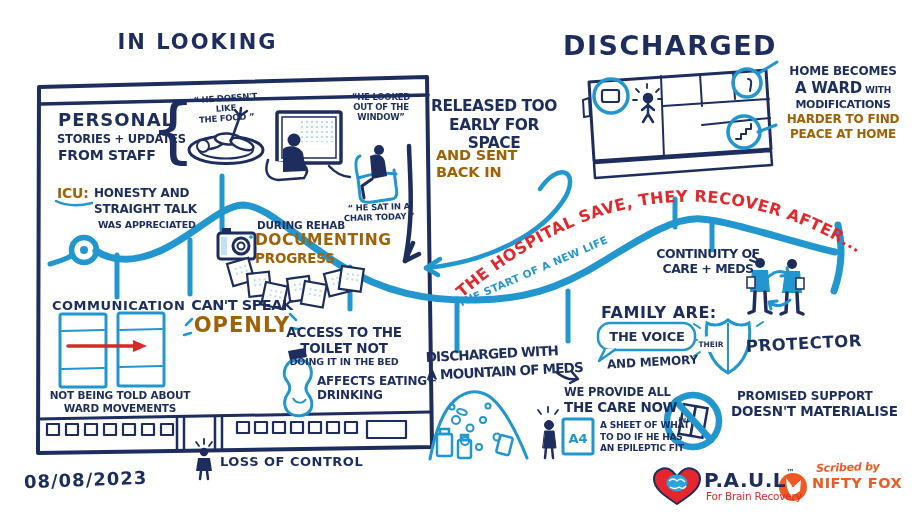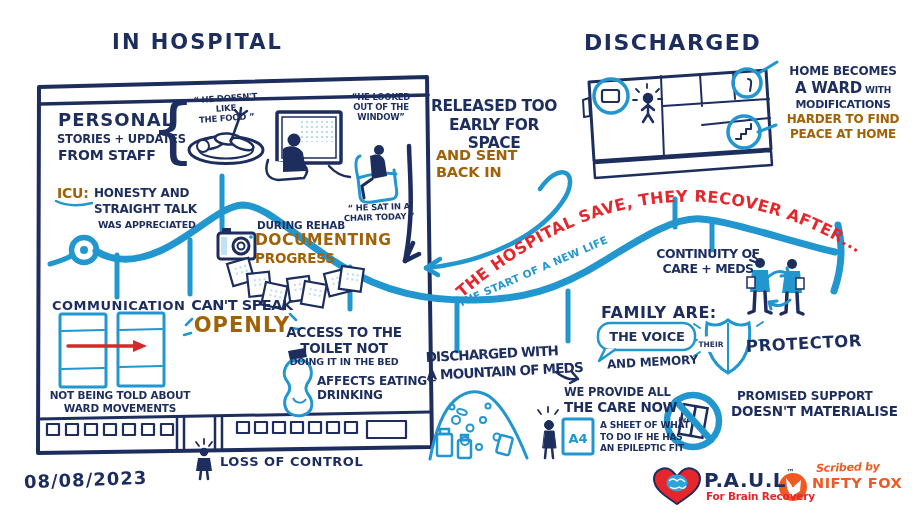--- a/index.html
+++ b/index.html
@@ -282,22 +282,22 @@
     <path d="M669,481 q4,-4 8,0 q4,-4 8,1 M670,487 q5,3 9,0 q4,3 7,-1" fill="none" stroke="#ffffff" stroke-width="1.3"></path>
   </g>
 
   <g>
     <circle cx="793" cy="487" r="14" fill="#f05a22"></circle>
     <path d="M786,478 L793,487 L801,480 L800,491 L791,497 L787,488 Z" fill="#ffffff"></path>
     <circle cx="793" cy="486" r="1.3" fill="#f05a22"></circle>
   </g>
 </svg>
 
-  <div class="t ctr" style="left:105px;top:30px;width:185px;font-size:21px;letter-spacing:2px">IN HOSPITAL</div>
-  <div class="t ctr" style="left:584px;top:30px;width:160px;font-size:22px;letter-spacing:1.5px">DISCHARGED</div>
+  <div class="t ctr" style="left:105px;top:30px;width:185px;font-size:21px;letter-spacing:2px">IN LOOKING</div>
+  <div class="t ctr" style="left:563px;top:30px;width:160px;font-size:27px;letter-spacing:1.5px">DISCHARGED</div>
 
   <div class="t" style="left:58px;top:109px;font-size:18px;letter-spacing:1px">PERSONAL</div>
   <div class="t" style="left:57px;top:133px;font-size:11.5px">STORIES + UPDATES</div>
   <div class="t" style="left:58px;top:147px;font-size:14px">FROM STAFF</div>
   <div class="t" style="left:150px;top:86px;font-size:72px;font-weight:normal">{</div>
 
   <div class="t ctr" style="left:185px;top:93px;width:82px;font-size:8.5px;transform:rotate(-4deg)">“ HE DOESN'T LIKE
 THE FOOD ”</div>
   <div class="t ctr" style="left:338px;top:92px;width:86px;font-size:8.5px">“HE LOOKED
 OUT OF THE
@@ -354,17 +354,17 @@
 TO DO IF HE HAS
 AN EPILEPTIC FIT</div>
 
   <div class="t" style="left:737px;top:389px;font-size:12px">PROMISED SUPPORT</div>
   <div class="t" style="left:731px;top:403px;font-size:13.5px">DOESN'T MATERIALISE</div>
 
   <div class="t" style="left:220px;top:454px;font-size:13px;letter-spacing:0.5px">LOSS OF CONTROL</div>
   <div class="t" style="left:24px;top:469px;font-size:18px;letter-spacing:1px;transform:rotate(-2deg)">08/08/2023</div>
 
   <div class="t" style="left:704px;top:468px;font-size:20px;letter-spacing:0.5px"><span>P.A.U.L</span><span style="font-size:8px;vertical-align:top">™</span></div>
-  <div class="t red" style="left:706px;top:490px;font-size:10.5px;font-weight:700">For Brain Recovery</div>
+  <div class="t red" style="left:706px;top:490px;font-size:10.5px;font-weight:400">For Brain Recovery</div>
   <div class="t orange it" style="left:816px;top:461px;font-size:11px;transform:rotate(-2deg)">Scribed by</div>
   <div class="t orange" style="left:812px;top:475px;font-size:14.5px;letter-spacing:0.5px">NIFTY FOX</div>
 
 </div>
 
 </body></html>

